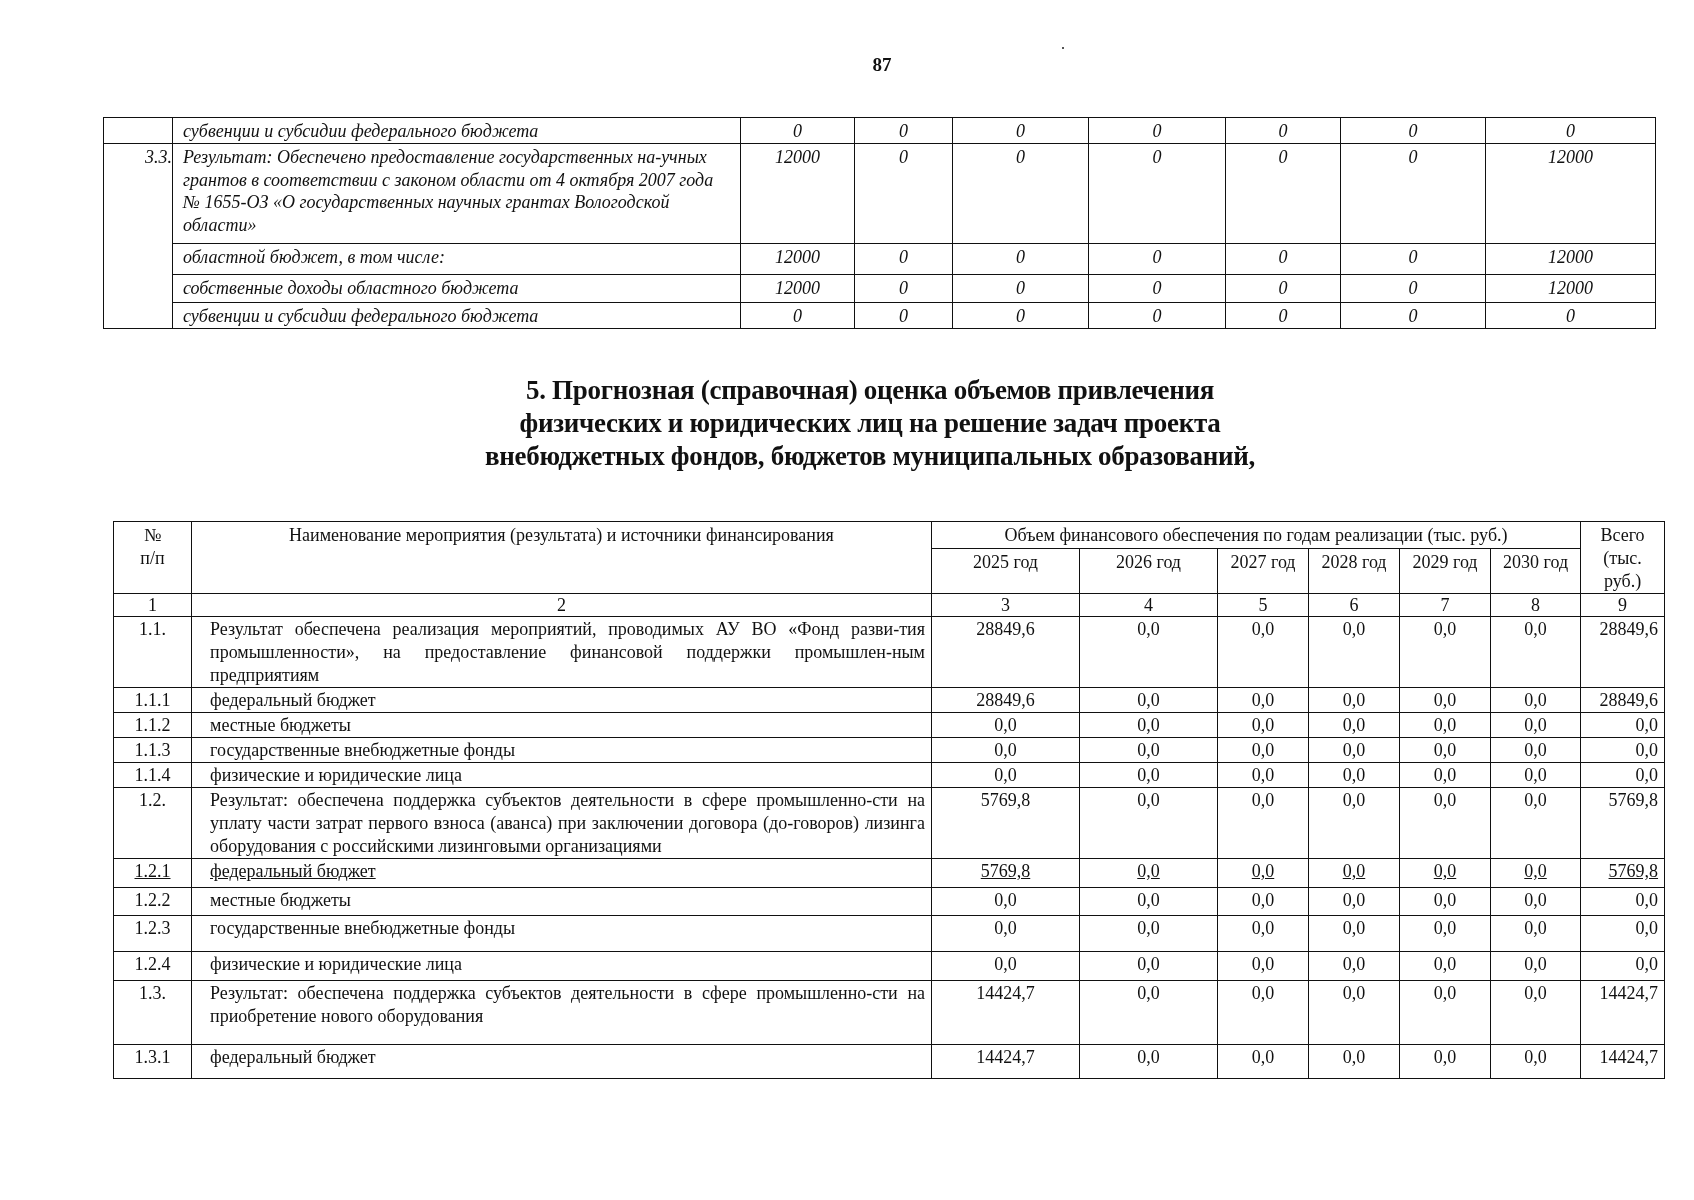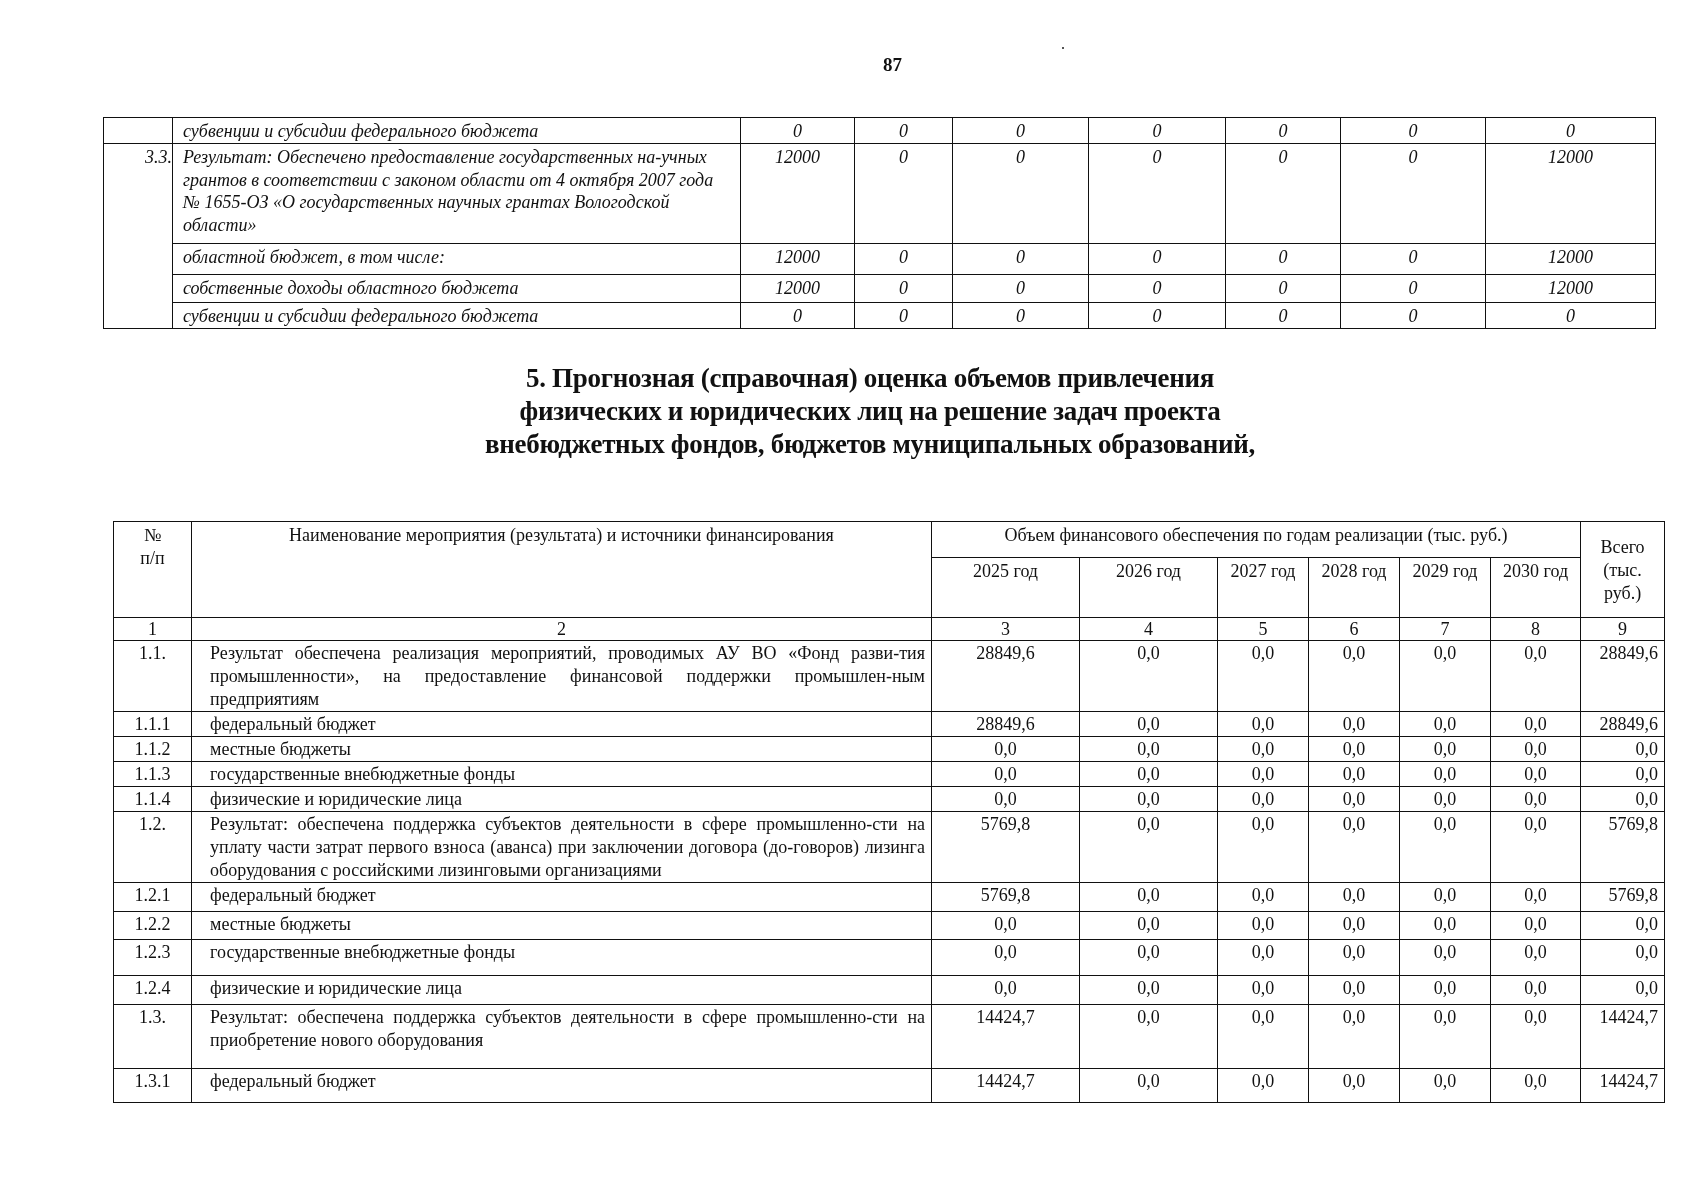--- a/index.html
+++ b/index.html
@@ -1,32 +1,32 @@
 <!DOCTYPE html>
 <html><head>
 <meta charset="utf-8">
 <style>
   html, body { margin:0; padding:0; background:#ffffff; }
   body { width:1694px; height:1200px; position:relative; overflow:hidden;
          font-family:"Liberation Serif","DejaVu Serif",serif; color:#111; }
-  .page-num { position:absolute; left:862px; top:54px; width:40px; text-align:right;
+  .page-num { position:absolute; left:862px; top:54px; width:40px; text-align:center;
               font-size:19px; font-weight:bold; }
   .dot { position:absolute; left:1062px; top:47px; width:2px; height:2px; background:#555; }
 
   table { border-collapse:collapse; position:absolute; table-layout:fixed; }
   td { border:1.6px solid #111; padding:0; vertical-align:top; font-size:18px; line-height:22.5px; }
 
   
   #t1 { left:103px; top:117px; width:1552px;font-style:italic; }
   #t1 td.num { text-align:right; padding-top:2px; }
   #t1 td.txt { padding:2px 6px 0 10px; }
   #t1 td.val { text-align:center; padding-top:2px; }
 
   
-  .heading { position:absolute; left:300px; top:362px; width:1140px; text-align:center;
+  .heading { position:absolute; left:300px; top:374px; width:1140px; text-align:center;
              font-size:27px; font-weight:bold; line-height:33px; letter-spacing:-0.3px; }
   .heading div { white-space:nowrap; }
 
   
   #t2 { left:113px; top:521px; width:1551px; }
   #t2 td { font-size:18px; line-height:23px; }
   #t2 td.hd { text-align:center; padding-top:2px; }
   #t2 td.colnum { text-align:center; height:22px; line-height:22px; }
   #t2 td.num { text-align:center; padding-top:1px; }
   #t2 td.txt { padding:1px 6px 0 18px; text-align:justify; }
@@ -126,21 +126,21 @@
       <col style="width:84px">
   </colgroup>
   <tbody id="t2-body">
     <tr>
       <td class="hd" rowspan="2" style="height:22px">
         <span style="display:block;width:36px;margin:0 auto;">№ п/п</span>
       </td>
       <td class="hd" rowspan="2">Наименование мероприятия (результата) и источники финансирования</td>
       <td class="hd" colspan="6" style="height:22px">Объем финансового обеспечения по годам реализации (тыс. руб.)</td>
       <td class="hd" rowspan="2">
-        <span style="display:block;width:50px;margin:12px auto;">Всего (тыс. руб.)</span>
+        <span style="display:block;width:50px;margin:0 auto;">Всего (тыс. руб.)</span>
       </td>
     </tr>
     <tr id="years-row" style="height:44px">
         <td class="hd">2025 год</td>
         <td class="hd">2026 год</td>
         <td class="hd">2027 год</td>
         <td class="hd">2028 год</td>
         <td class="hd">2029 год</td>
         <td class="hd">2030 год</td>
       </tr>
@@ -214,21 +214,21 @@
         <td class="num">1.2.</td>
         <td class="txt">Результат: обеспечена поддержка субъектов деятельности в сфере промышленно-сти на уплату части затрат первого взноса (аванса) при заключении договора (до-говоров) лизинга оборудования с российскими лизинговыми организациями</td>
         <td class="val">5769,8</td>
         <td class="val">0,0</td>
         <td class="val">0,0</td>
         <td class="val">0,0</td>
         <td class="val">0,0</td>
         <td class="val">0,0</td>
         <td class="val tot">5769,8</td>
       </tr>
-      <tr style="height: 29px;">
+      <tr style="height: 29px; text-decoration: underline;">
         <td class="num">1.2.1</td>
         <td class="txt">федеральный бюджет</td>
         <td class="val">5769,8</td>
         <td class="val">0,0</td>
         <td class="val">0,0</td>
         <td class="val">0,0</td>
         <td class="val">0,0</td>
         <td class="val">0,0</td>
         <td class="val tot">5769,8</td>
       </tr>

